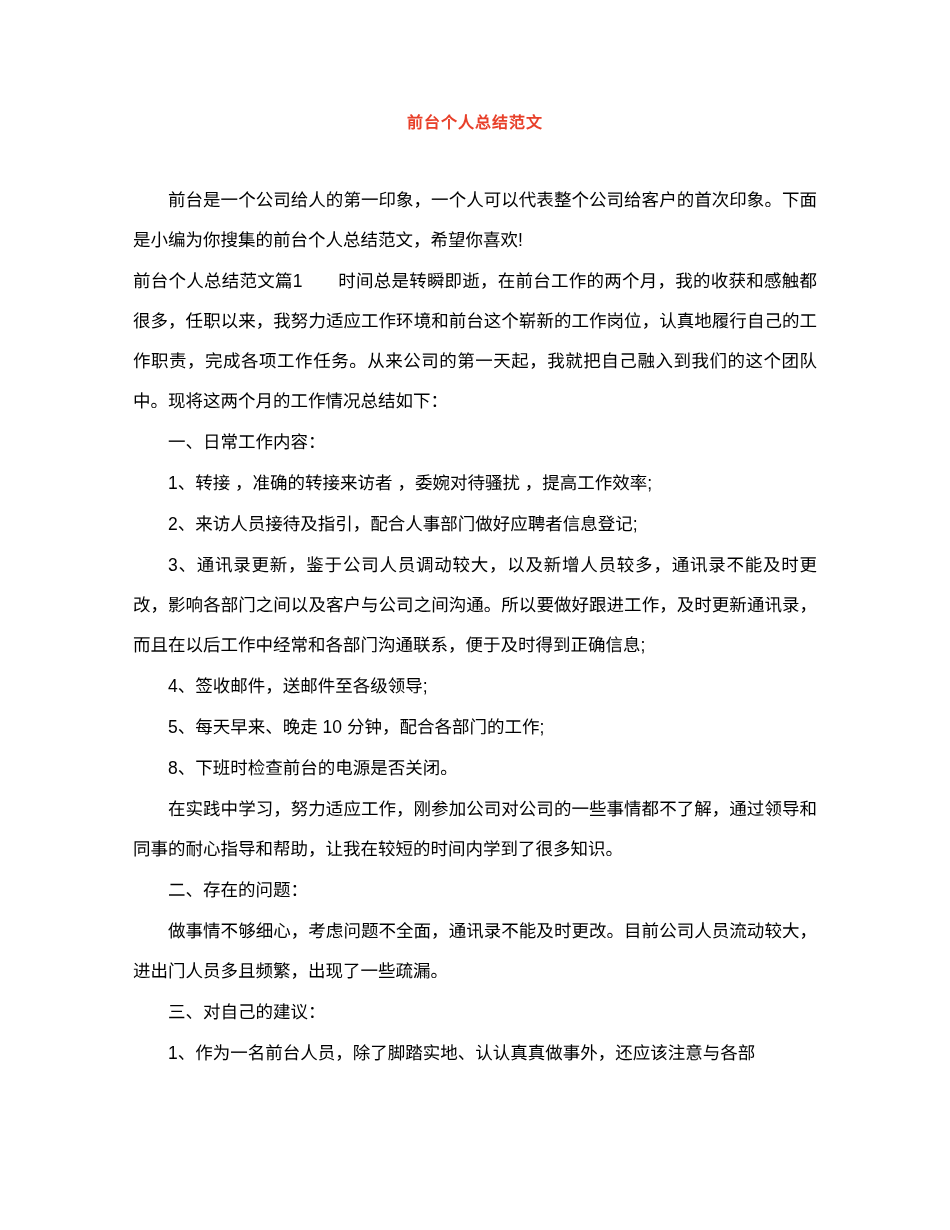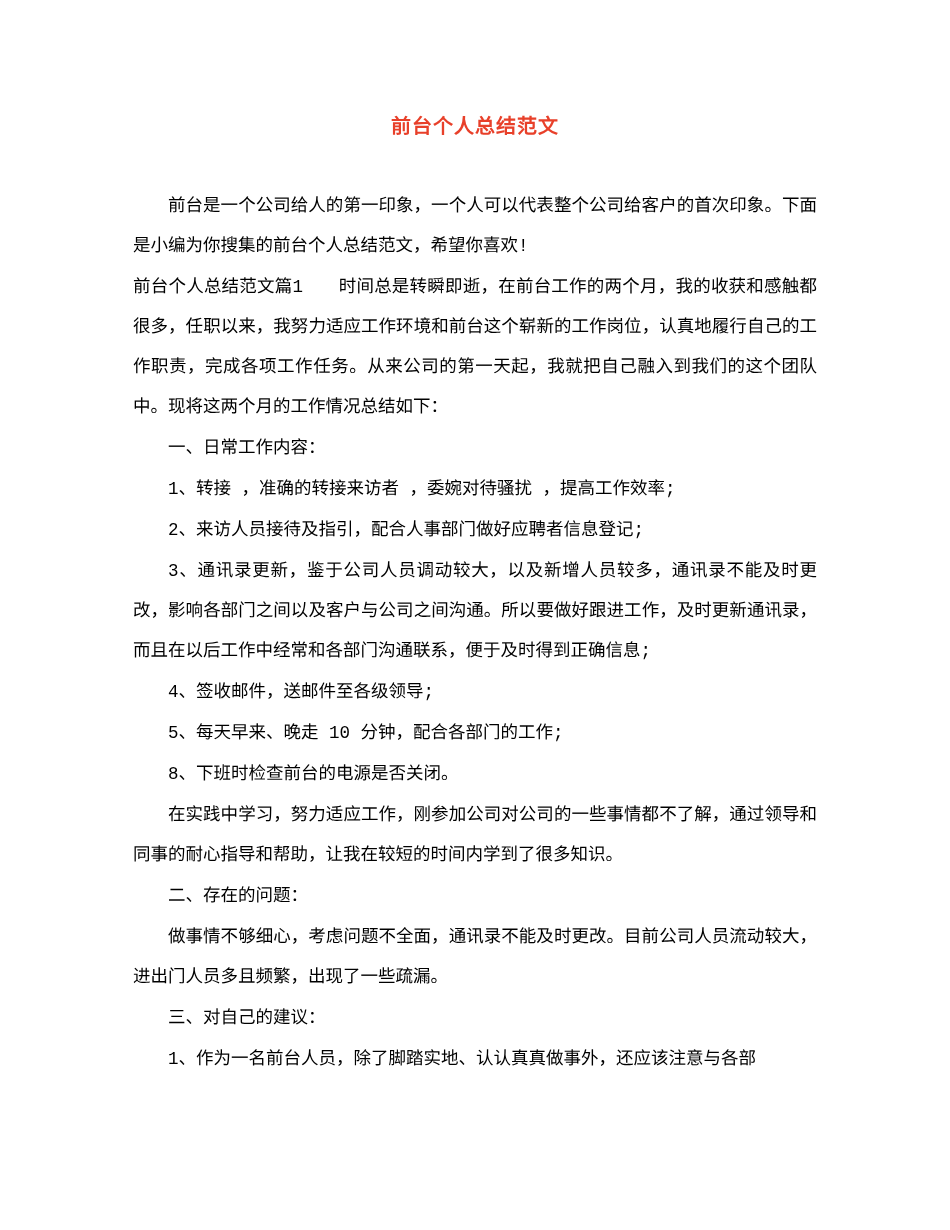--- a/index.html
+++ b/index.html
@@ -20,37 +20,37 @@
     min-height: 1230px;
     box-sizing: border-box;
     padding: 0;
     background: #ffffff;
   }
   .doc-title {
     margin: 0;
     padding: 112px 0 0 0;
     text-align: center;
     color: #e8402a;
-    font-size: 20px;
+    font-size: 16px;
     font-weight: 700;
     font-family: "DejaVu Sans", "Liberation Sans", sans-serif;
     letter-spacing: 1px;
     line-height: 1.4;
   }
   .body-wrap {
     padding: 0 133px 0 133px;
     margin-top: 46px;
   }
   p.para {
     margin: 0 0 1px 0;
     font-size: 17.5px;
     line-height: 40px;
     text-align: justify;
     text-justify: inter-ideograph;
-    font-family: Liberation Mono, monospace;
+    font-family: Liberation Sans, sans-serif;
     color: #000000;
   }
   p.indent {
     text-indent: 2em;
   }
   p.noindent {
     text-indent: 0;
   }
 </style>
 </head>

